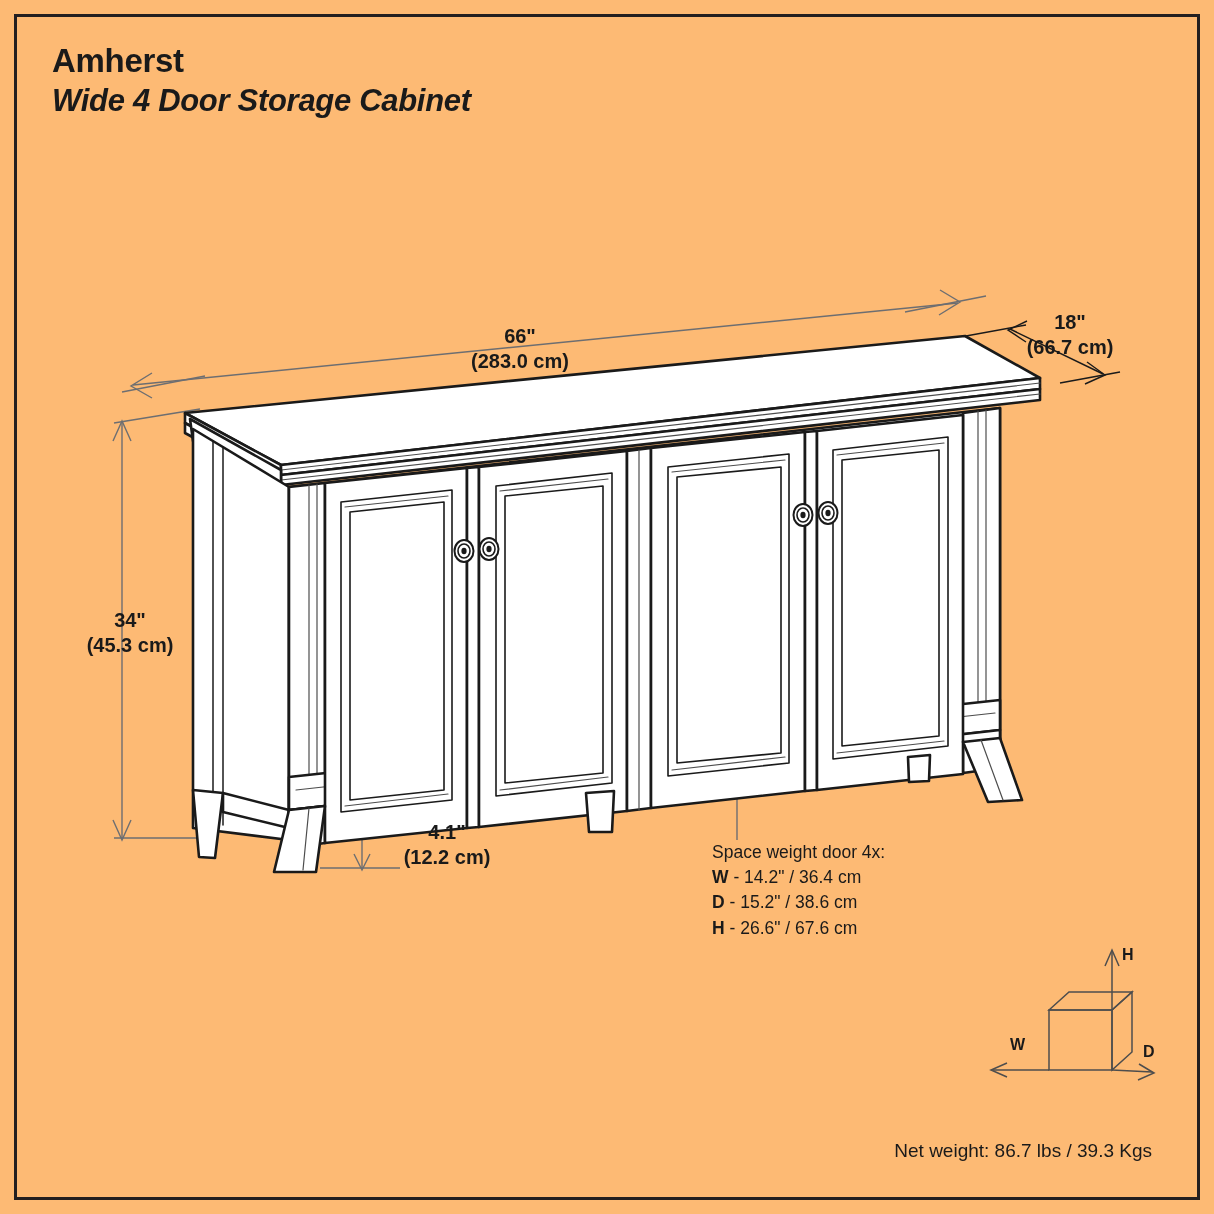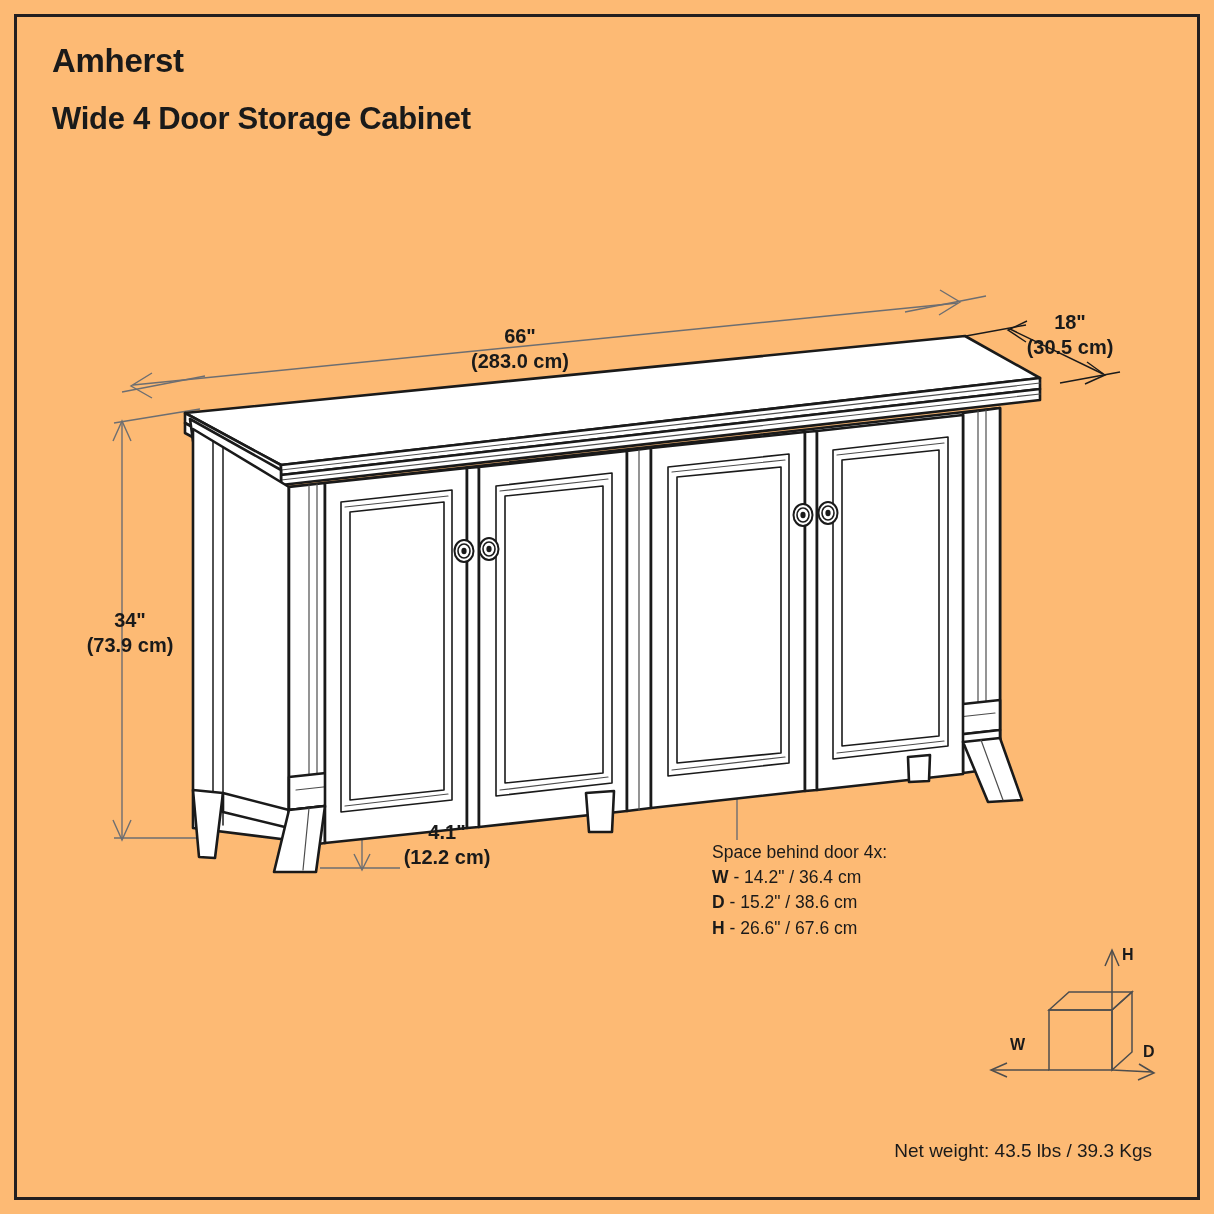--- a/index.html
+++ b/index.html
@@ -37,21 +37,22 @@
     font-size: 33px;
     font-weight: bold;
     color: #1a1a1a;
     letter-spacing: -0.3px;
   }
   #title-block .line2 {
     font-size: 31px;
     font-weight: bold;
     color: #1a1a1a;
     letter-spacing: -0.3px;
-    margin-top: 21px;
+    margin-top: 3px;
+    font-style: italic;
   }
   .dim-label {
     position: absolute;
     font-size: 20px;
     font-weight: bold;
     color: #1a1a1a;
     text-align: center;
     line-height: 1.25;
     white-space: nowrap;
   }
@@ -252,35 +253,35 @@
     </g>
   </svg>
 
   <div class="dim-label" style="left:430px; top:324px; width:180px;">
     <span>66"</span>
     <span class="v2">(283.0 cm)</span>
   </div>
 
   <div class="dim-label" style="left:1000px; top:310px; width:140px;">
     <span>18"</span>
-    <span class="v2">(30.5 cm)</span>
+    <span class="v2">(66.7 cm)</span>
   </div>
 
   <div class="dim-label" style="left:60px; top:608px; width:140px;">
     <span>34"</span>
-    <span class="v2">(73.9 cm)</span>
+    <span class="v2">(45.3 cm)</span>
   </div>
 
   <div class="dim-label" style="left:372px; top:820px; width:150px;">
     <span>4.1"</span>
     <span class="v2">(12.2 cm)</span>
   </div>
 
   <div id="callout-block">
-    <div class="c-head">Space behind door 4x:</div>
+    <div class="c-head">Space weight door 4x:</div>
     <div class="c-row">
       <span class="c-key">W</span>
       <span>- 14.2" / 36.4 cm</span>
     </div>
     <div class="c-row">
       <span class="c-key">D</span>
       <span>- 15.2" / 38.6 cm</span>
     </div>
     <div class="c-row">
       <span class="c-key">H</span>
@@ -306,16 +307,16 @@
       <line class="cubeln" x1="1112" y1="1070" x2="1152" y2="1072"></line>
       <polyline class="cubeln" points="1139,1064 1154,1073 1138,1080" fill="none"></polyline>
     </g>
   </svg>
   <div class="cube-axis-label" style="left:1122px; top:946px;">H</div>
   <div class="cube-axis-label" style="left:1010px; top:1036px;">W</div>
   <div class="cube-axis-label" style="left:1143px; top:1043px;">D</div>
 
   <div id="netweight">
     <span class="nw-label">Net weight:</span>
-    <span>43.5 lbs / 39.3 Kgs</span>
+    <span>86.7 lbs / 39.3 Kgs</span>
   </div>
 
 </div>
 
 </body></html>

